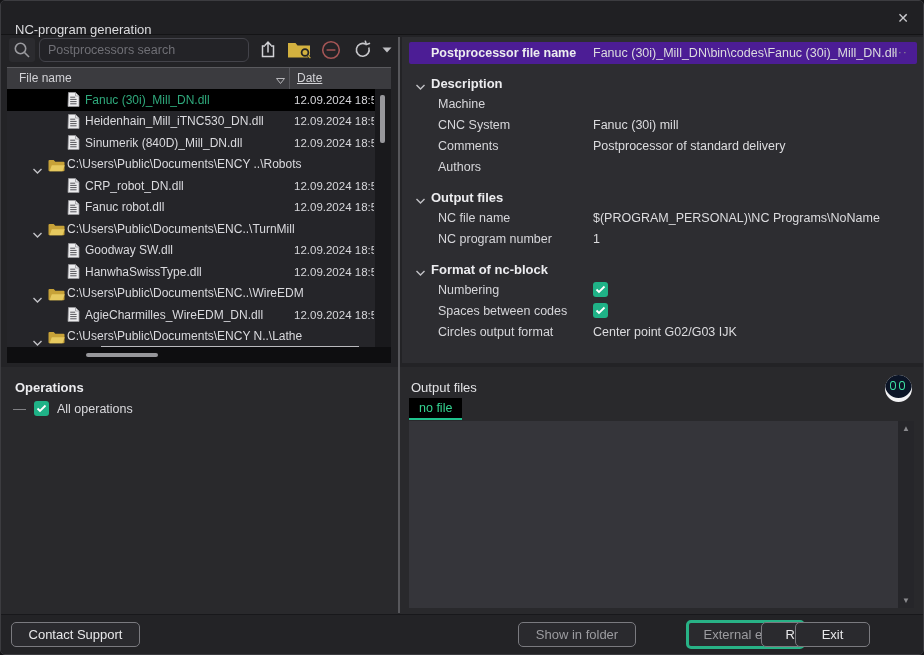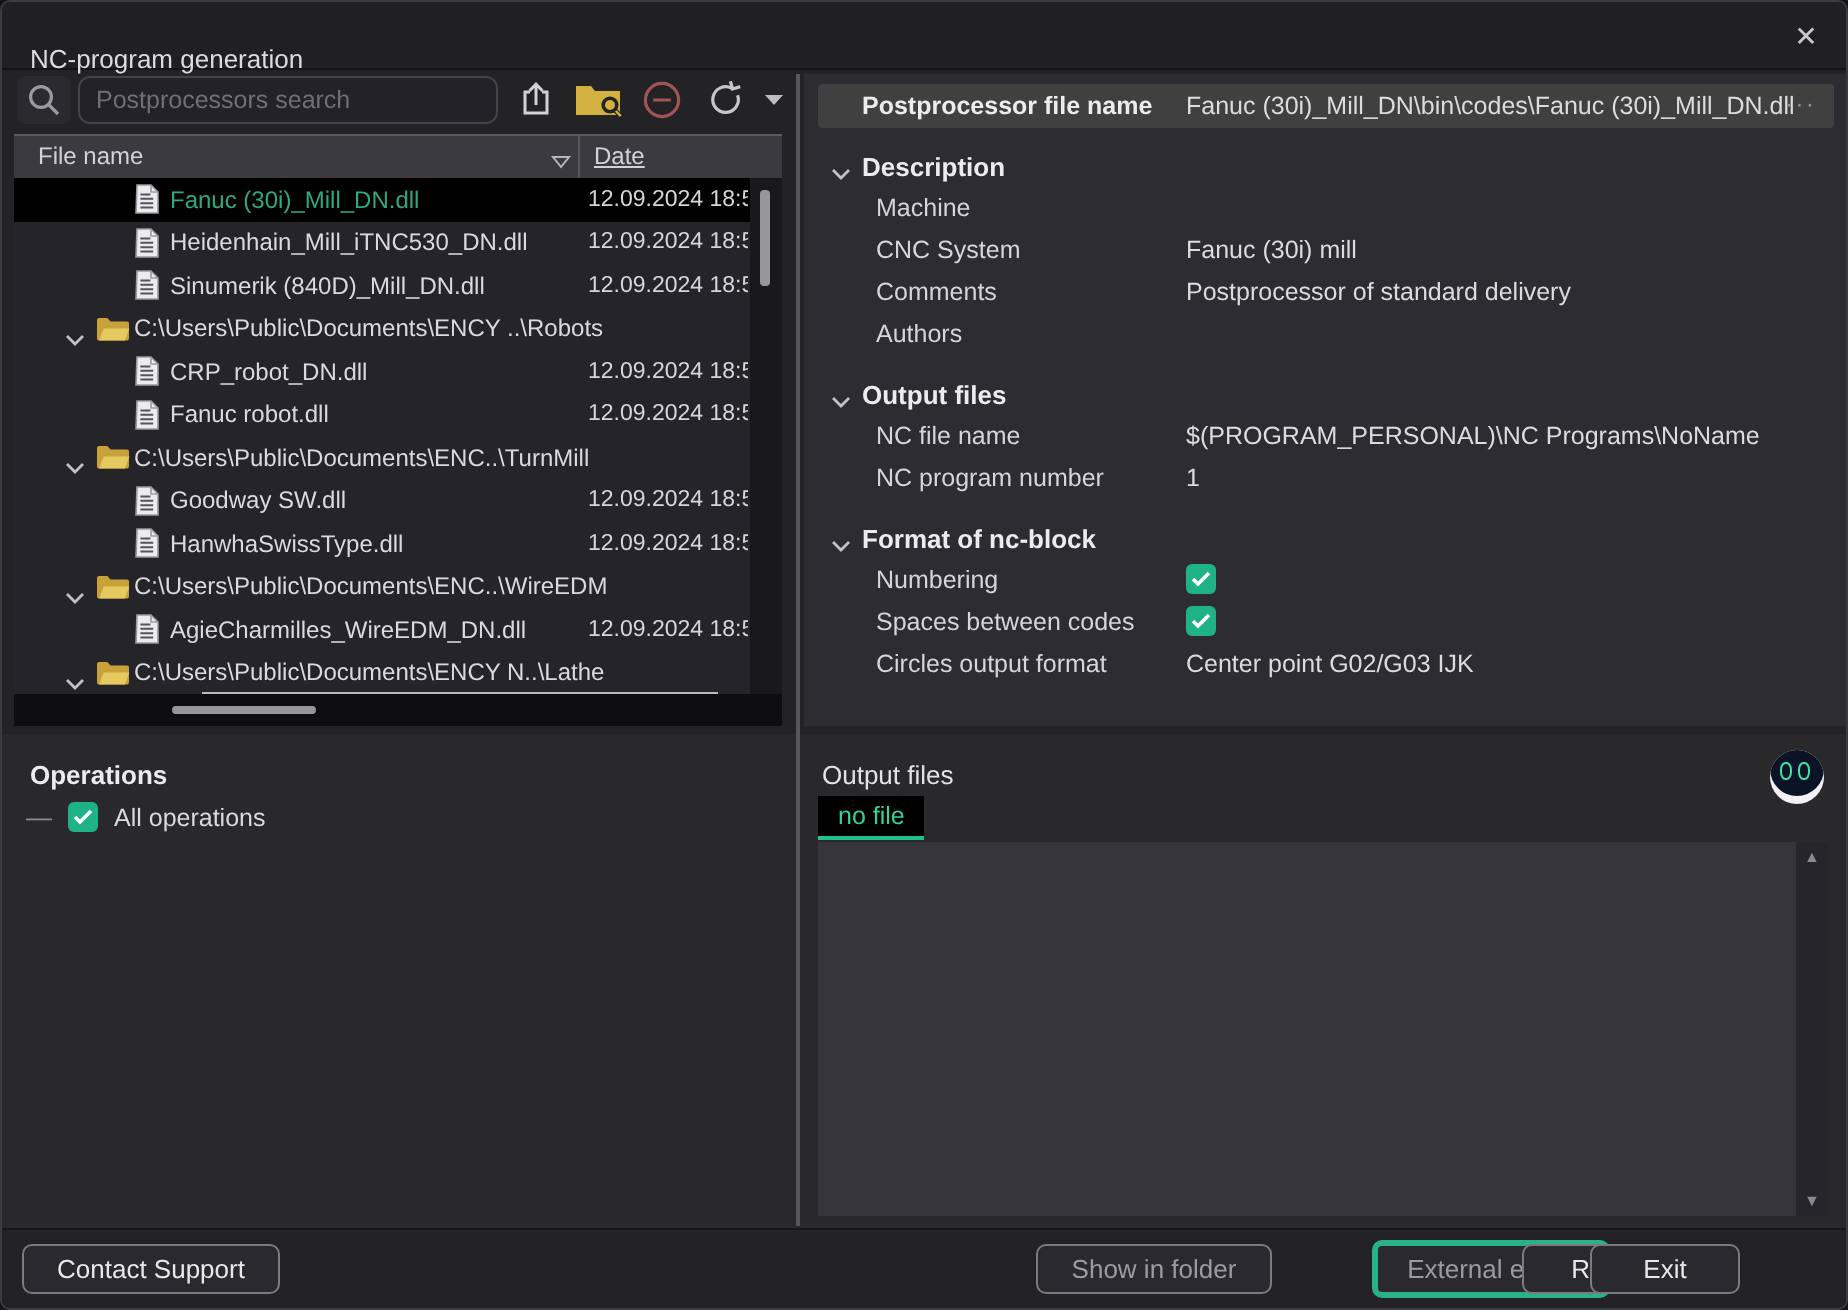--- a/index.html
+++ b/index.html
@@ -34,21 +34,21 @@
   .row-sep{position:absolute;left:94px;top:309px;width:258px;height:1px;background:#b9b9bd;}
   .tree-vscroll{position:absolute;left:368px;top:52px;width:16px;height:258px;background:#19191c;}
   .tree-vthumb{position:absolute;left:5px;top:6px;width:5px;height:48px;background:#97979b;border-radius:2px;}
   .tree-hscroll{position:absolute;left:0;top:310px;width:384px;height:16px;background:#0e0e10;}
   .tree-hthumb{position:absolute;left:79px;top:6px;width:72px;height:4px;background:#97979b;border-radius:2px;}
   
   .splitter-v{position:absolute;left:397px;top:36px;width:2px;height:576px;background:#57575b;}
   .band-bottom{position:absolute;left:0;top:366px;width:924px;height:247px;background:#29292c;}
   
   .panel-props{position:absolute;left:401px;top:36px;width:522px;height:326px;background:#2d2d31;font-size:12.5px;}
-  .prop-filerow{position:relative;margin:5px 7px 0 7px;height:22px;background:#404040;border-radius:2px;}
+  .prop-filerow{position:relative;margin:5px 7px 0 7px;height:22px;background:#4c1d95;border-radius:2px;}
   .prop-filerow .pf-label{position:absolute;left:22px;top:4px;font-weight:bold;color:#ececef;}
   .prop-filerow .pf-value{position:absolute;left:184px;top:4px;color:#dcdcdf;white-space:nowrap;}
   .prop-filerow .pf-more{position:absolute;right:9px;top:3px;color:#8e8e93;letter-spacing:1px;}
   .sec-title{position:relative;height:21px;margin-top:9px;}
   .sec-title .st-chev{position:absolute;left:13px;top:7px;}
   .sec-title .st-text{position:absolute;left:29px;top:3px;font-weight:bold;font-size:13px;color:#ececef;}
   .prow{position:relative;height:21px;}
   .prow .plabel{position:absolute;left:36px;top:3px;color:#d6d6da;}
   .prow .pvalue{position:absolute;left:191px;top:3px;color:#dcdcdf;white-space:nowrap;}
   .chk{display:inline-flex;width:15px;height:15px;border-radius:3px;background:#1fb287;align-items:center;justify-content:center;}

